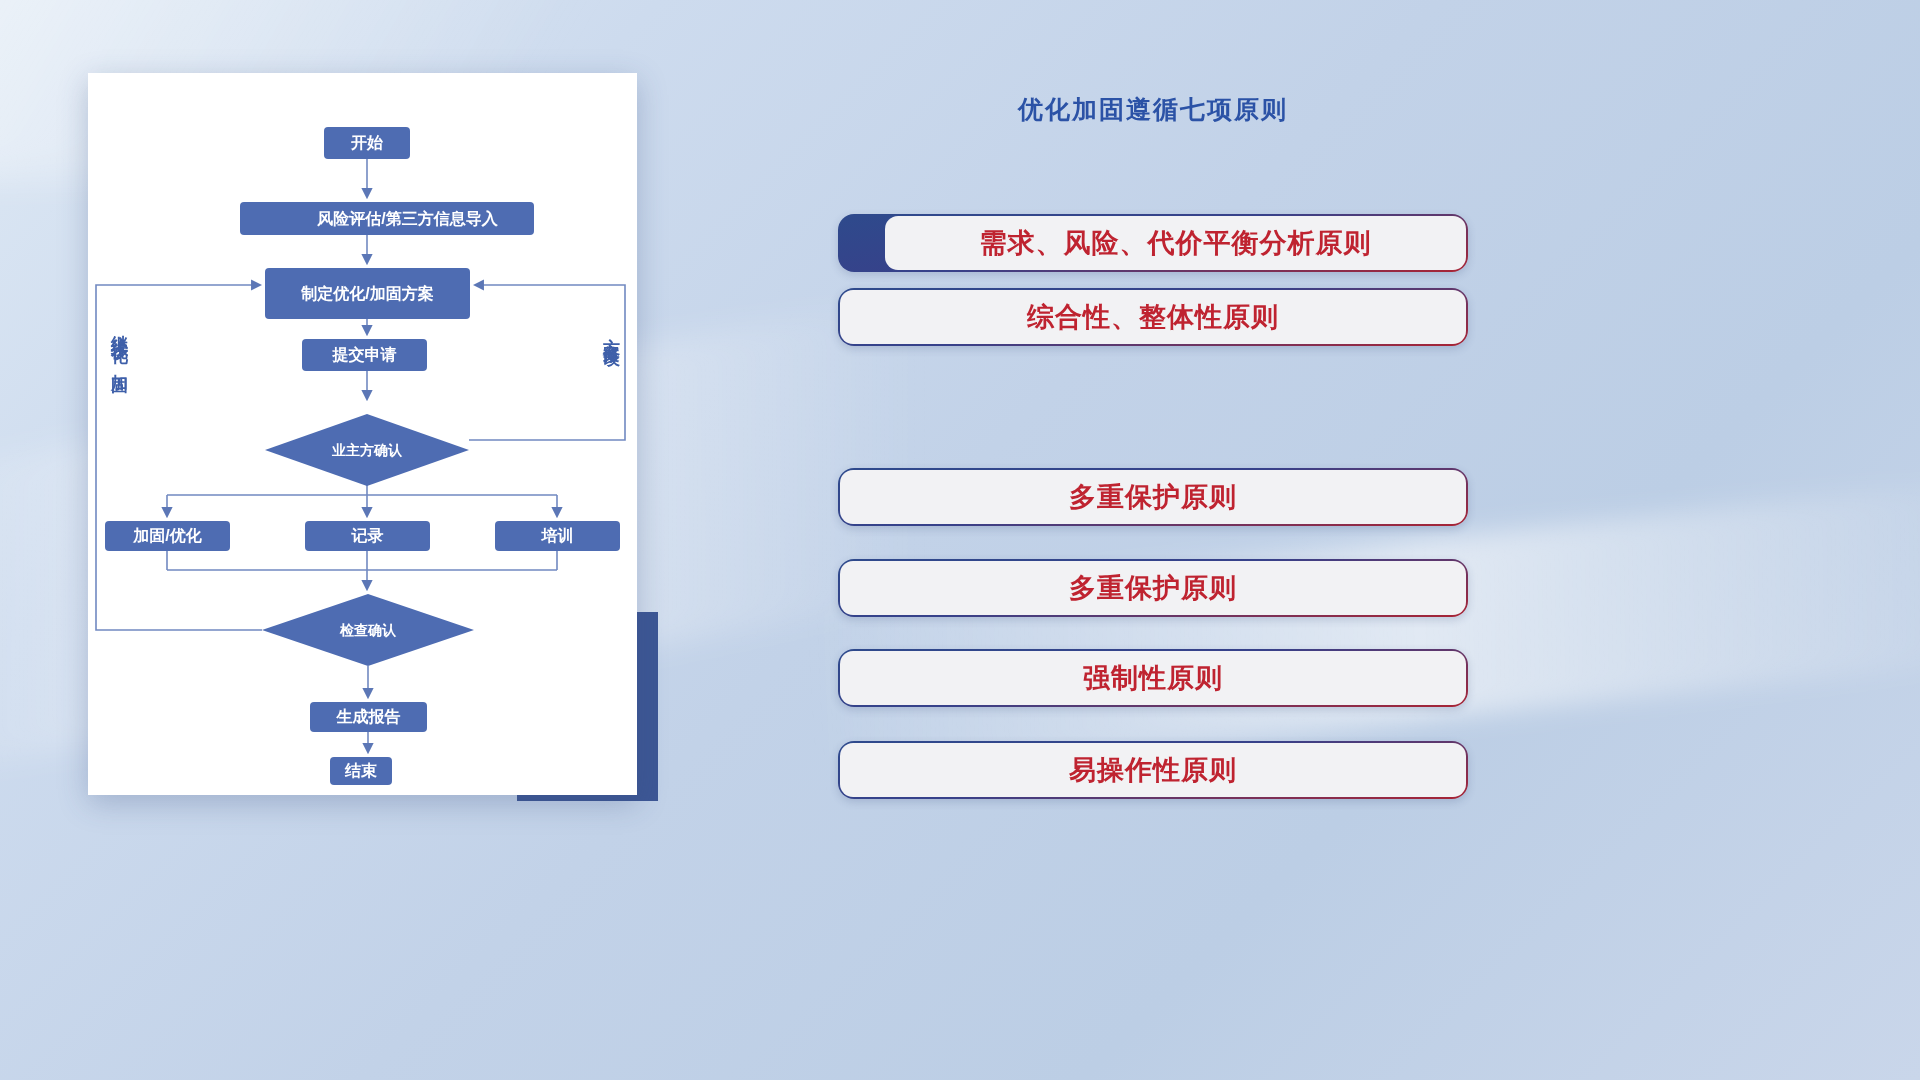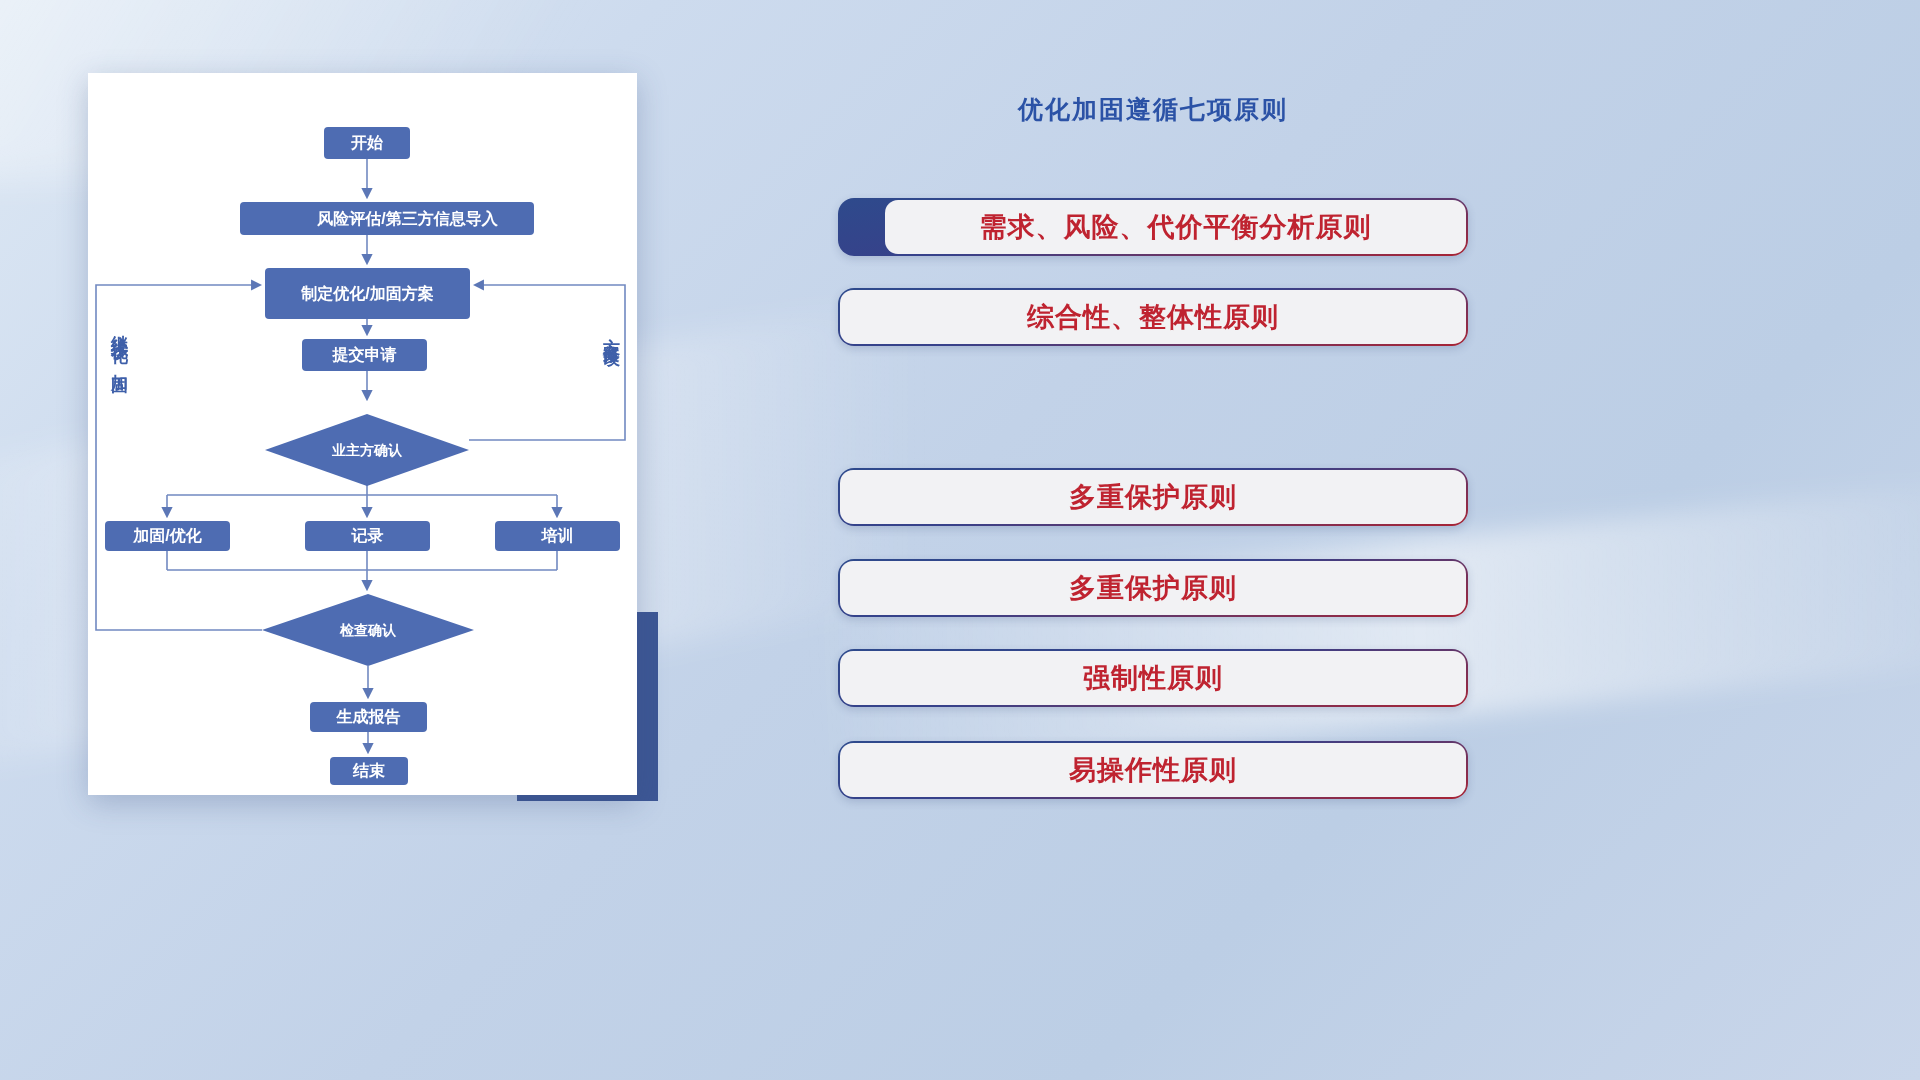--- a/index.html
+++ b/index.html
@@ -129,30 +129,30 @@
     <div class="node" style="left:17px; top:448px; width:125px; height:30px;">加固/优化</div>
 
     <div class="node" style="left:217px; top:448px; width:125px; height:30px;">记录</div>
 
     <div class="node" style="left:407px; top:448px; width:125px; height:30px;">培训</div>
 
     <div class="node diamond" style="left:174px; top:521px; width:212px; height:72px;">检查确认</div>
 
     <div class="node" style="left:222px; top:629px; width:117px; height:30px;">生成报告</div>
 
-    <div class="node pill" style="left:242px; top:684px; width:78px; height:28px;">结束</div>
+    <div class="node pill" style="left:242px; top:684px; width:62px; height:28px;">结束</div>
 
     <div class="vlabel" style="left:20px; top:248px;">继续优化/加固</div>
 
     <div class="vlabel" style="left:512px; top:252px;">方案修改</div>
   </div>
 
   <h1 class="panel-title">优化加固遵循七项原则</h1>
 
-  <div class="principle" style="top:198px;padding-left:47px;">
+  <div class="principle" style="top:214px;padding-left:47px;">
     <div class="p-inner">
         <span>需求、风险、代价平衡分析原则</span>
       </div>
   </div>
   <div class="principle" style="top:288px;">
     <div class="p-inner">
         <span>综合性、整体性原则</span>
       </div>
   </div>
   <div class="principle" style="top:468px;">

